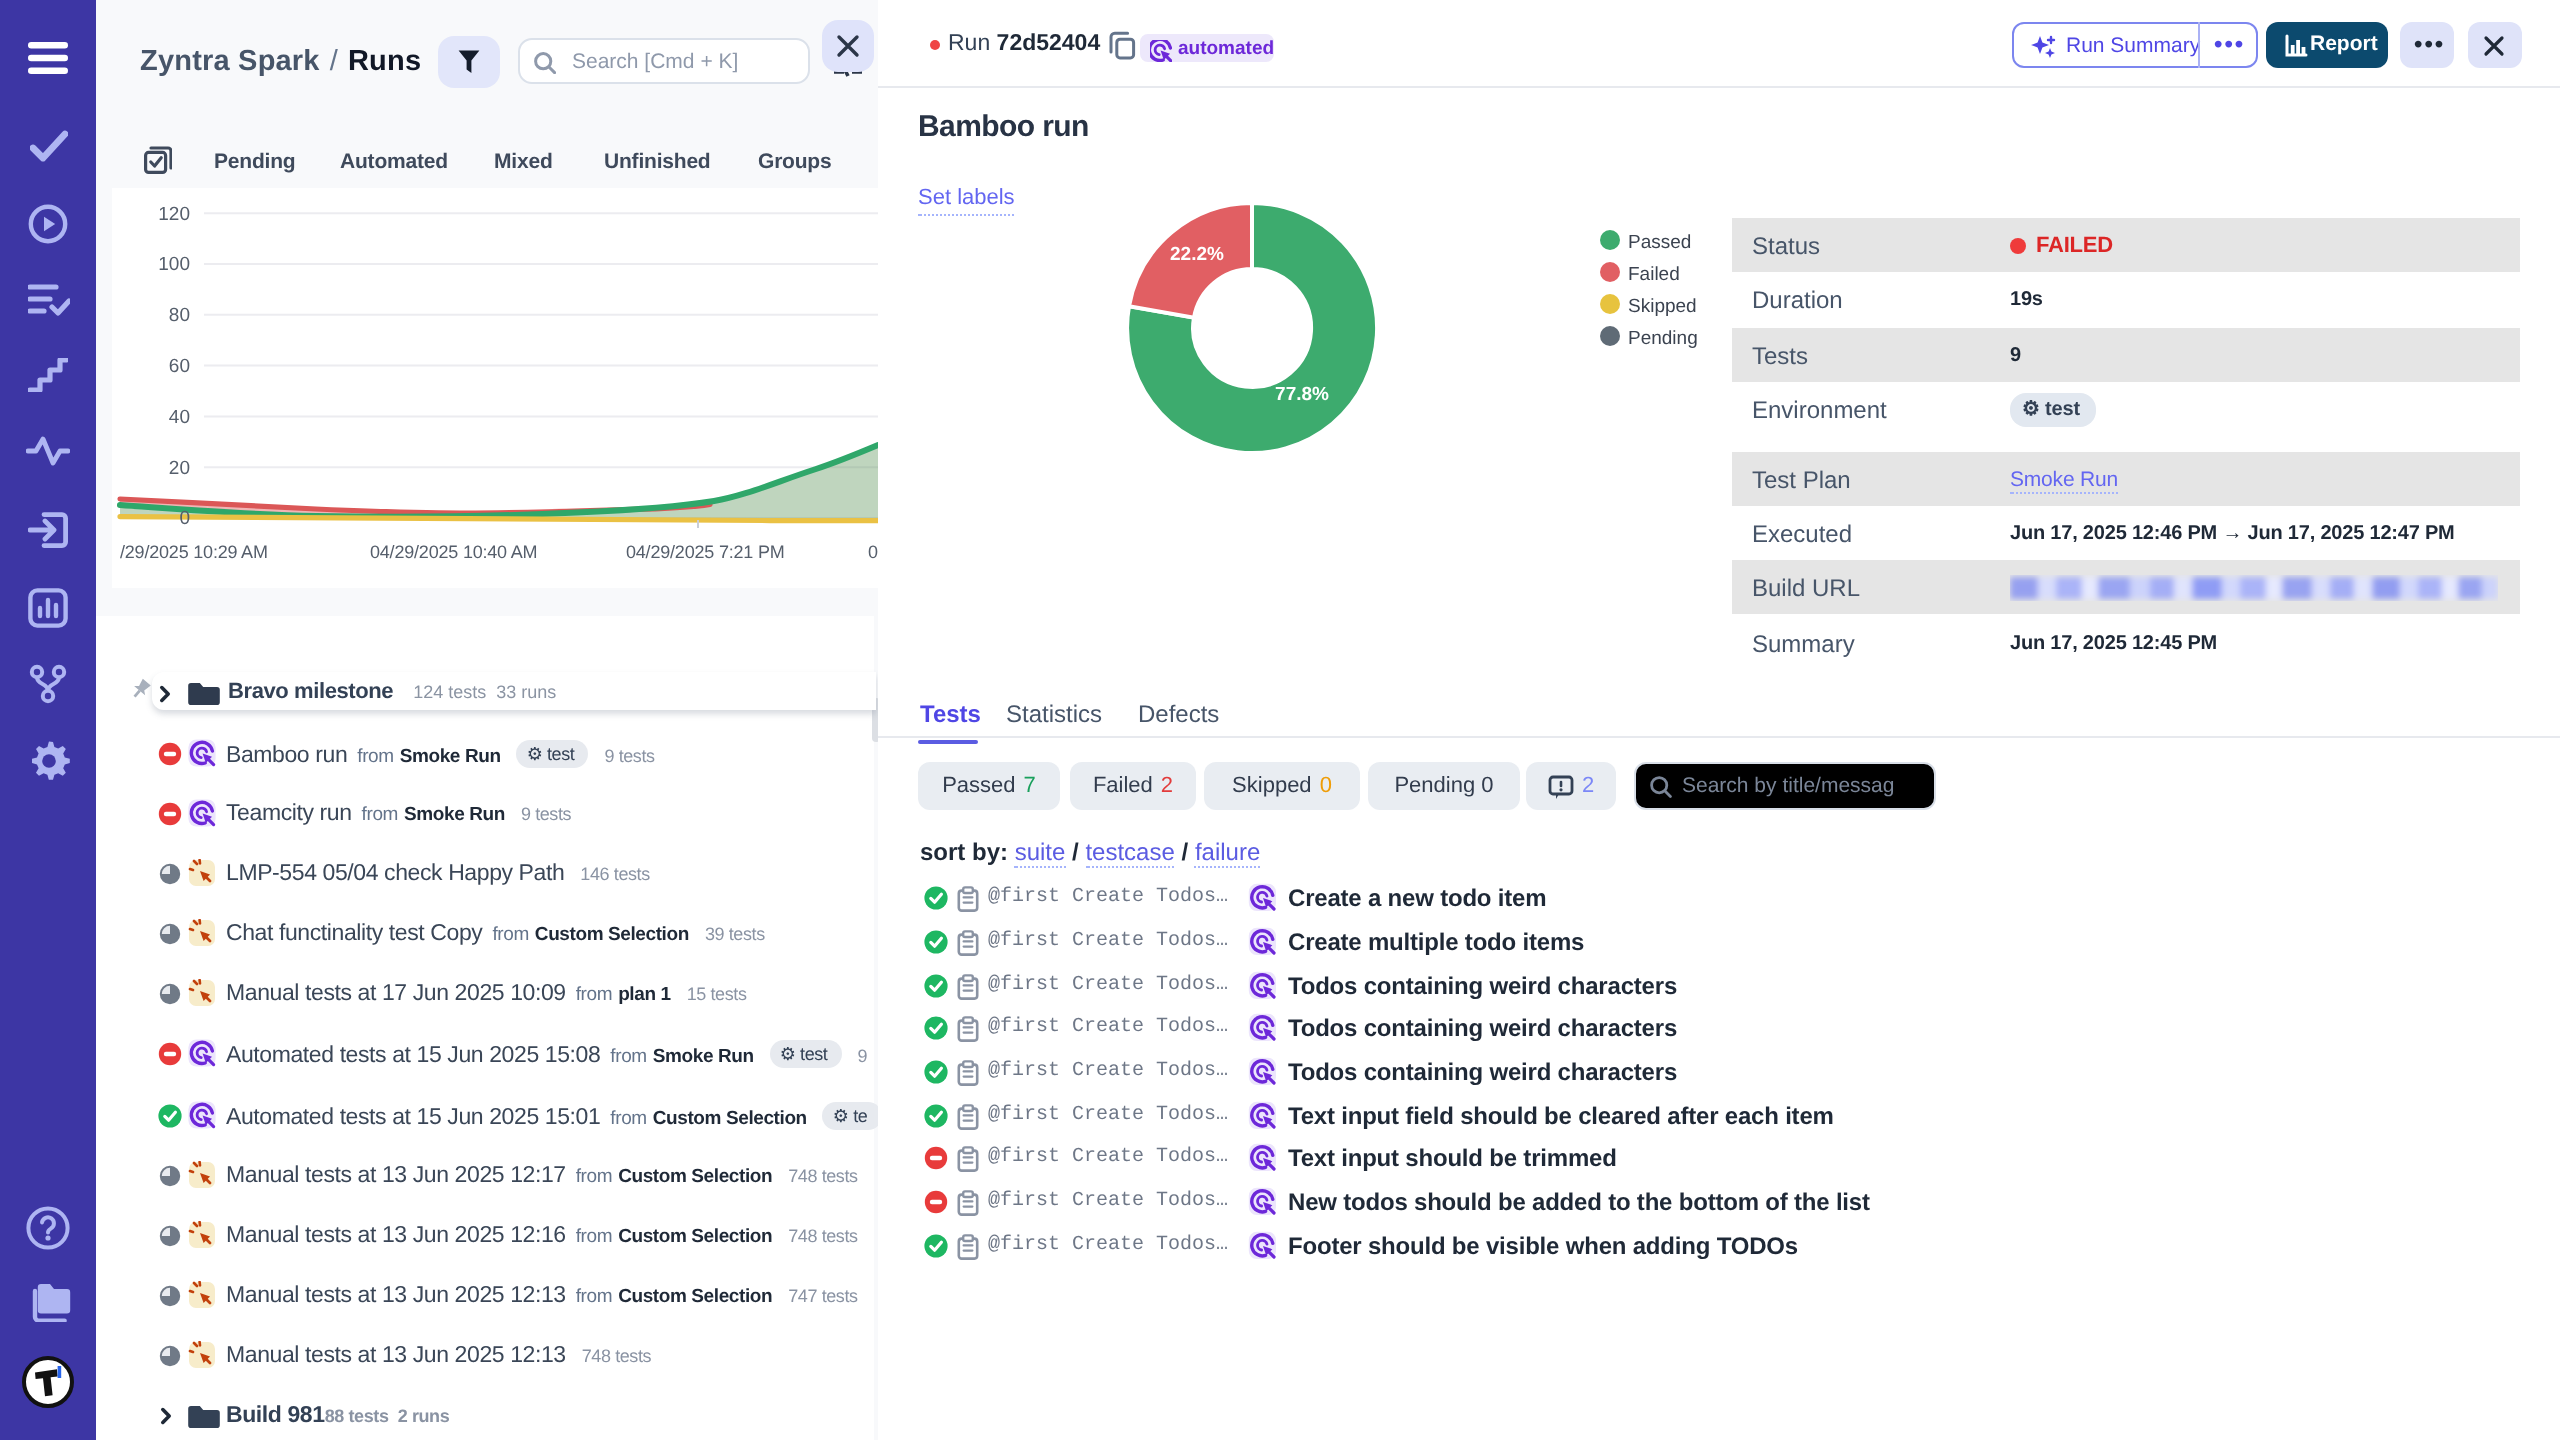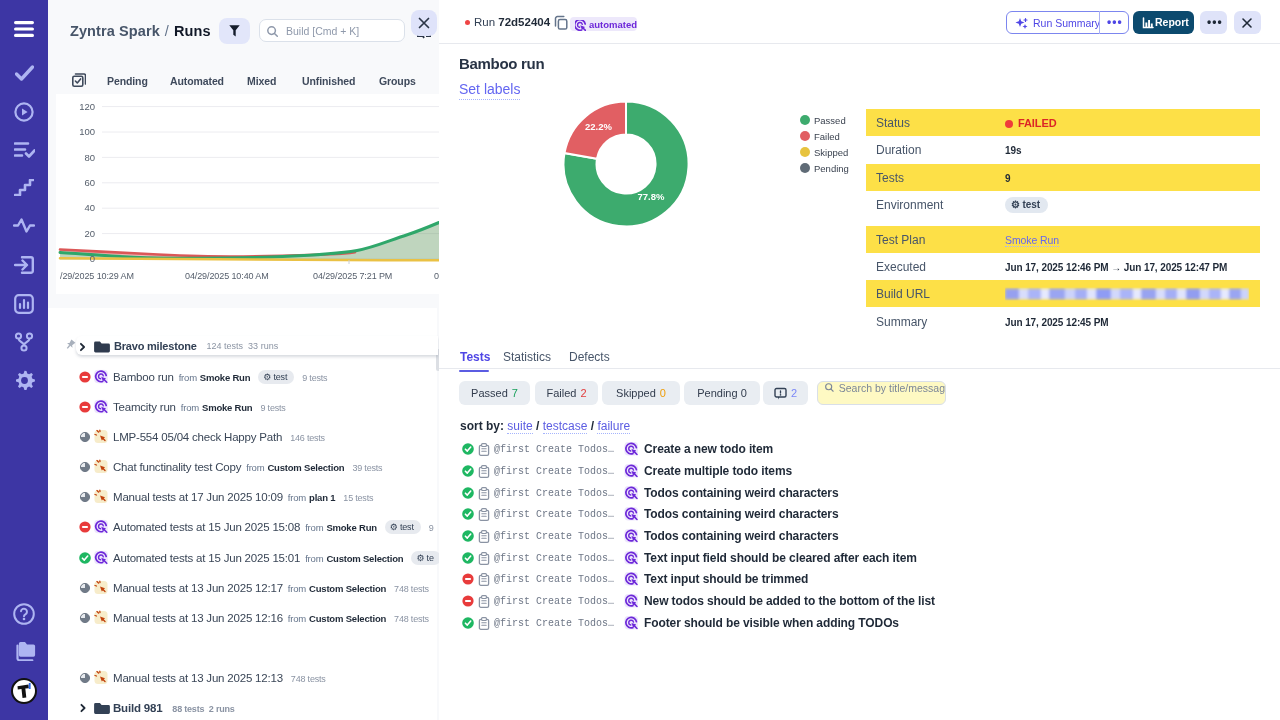--- a/index.html
+++ b/index.html
@@ -37,31 +37,31 @@
 .autobadge{position:absolute;left:131px;top:17px;width:67px;height:14px;background:#ede8fb;border-radius:4px}
 .autobadge span{position:absolute;left:19px;top:1.5px;font-size:9.5px;font-weight:700;color:#6d28d9}
 .btn{position:absolute;top:11px;height:23px;border-radius:6px;font-size:12px}
 #btn-summary{left:567px;width:123px;background:#fff;border:1px solid #7c86ef;color:#4f46e5;font-size:10.5px}
 #btn-summary i{position:absolute;left:26px;top:5px;font-style:normal}
 #btn-report{left:694px;width:61px;background:#0c4a6e;color:#fff;font-size:10.5px;font-weight:700}
 #btn-report i{position:absolute;left:22px;top:5px;font-style:normal}
 #btn-dots{left:761px;width:27px;background:#dfe3f9}
 #btn-x{left:795px;width:27px;background:#dfe3f9}
 h1.runtitle{position:absolute;left:20px;top:55px;font-size:15px;font-weight:700;color:#283345;letter-spacing:-0.3px}
-.setlabels{position:absolute;left:20px;top:81px;font-size:14px;color:#6366f1;border-bottom:1px dotted #a5b4fc;padding-bottom:2px}
+.setlabels{position:absolute;left:20px;top:93px;font-size:11px;color:#6366f1;border-bottom:1px dotted #a5b4fc;padding-bottom:2px}
 .lgrow{position:absolute;left:361px;font-size:9.5px;color:#3b4350;white-space:nowrap}
 .lgrow i{display:inline-block;width:10px;height:10px;border-radius:50%;margin-right:4px;vertical-align:-1px}
 .trow{position:absolute;left:427px;width:394px;height:27px}
-.trow.shade{background:#fde047}
+.trow.shade{background:#e5e5e5}
 .trow .lab{position:absolute;left:10px;top:50%;transform:translateY(-50%);font-size:12px;color:#475569}
 .trow .val{position:absolute;left:139px;top:50%;transform:translateY(-50%);font-size:10px;font-weight:700;color:#1f2937;white-space:nowrap;letter-spacing:-0.1px}
 .btabs{position:absolute;left:0;top:345px;width:100%;height:23.5px;border-bottom:1px solid #e7e9ee}
 .btabs span{position:absolute;top:5px;font-size:12px}
 .pill{position:absolute;top:381px;height:24px;background:#e9edf2;border-radius:6px;display:flex;align-items:center;justify-content:center;font-size:11px;color:#323c4d;gap:4px}
-.srch2{position:absolute;left:378px;top:381px;width:129px;height:24px;background:#fef9c3;border:1px solid #d9dfe8;border-radius:6px;display:flex;align-items:flex-start;padding-left:7px;gap:5px}
+.srch2{position:absolute;left:378px;top:381px;width:151px;height:24px;background:#000000;border:1px solid #d9dfe8;border-radius:6px;display:flex;align-items:center;padding-left:7px;gap:5px}
 .srch2 span{font-size:10.5px;color:#7b8698;white-space:nowrap}
 .sortrow{position:absolute;left:21px;top:419px;font-size:12px;color:#1f2937;font-weight:700}
 .sortrow a{color:#5b5ce2;font-weight:400;border-bottom:1px dotted #a5b4fc;text-decoration:none}
 .testrow{position:absolute;left:0;width:100%;height:22px}
 .testrow .mono{position:absolute;left:55px;top:50%;transform:translateY(-50%);font-family:"Liberation Mono",monospace;font-size:10px;color:#6e7787;white-space:nowrap}
 .testrow .ttl{position:absolute;left:205px;top:50%;transform:translateY(-50%);font-size:12px;font-weight:700;color:#1f2937;white-space:nowrap;letter-spacing:-0.1px}
 
 </style>
 </head>
 <body>
@@ -120,21 +120,21 @@
       <path d="M6.5 8.2 L17.5 6.6 L17.8 10.2 L14.3 10.6 L15.3 19.6 L11.5 20.1 L10.5 11.1 L6.8 11.5 Z" fill="#111"></path>
       <rect x="17.8" y="5" width="1.8" height="6" fill="#2563eb"></rect>
     </svg>
 </div>
 <div id="lpanel">
   <div id="chartcard"></div>
   <div id="listarea"></div>
   <div class="crumb">Zyntra Spark<span class="sep">/</span><span class="cur">Runs</span></div>
   <div class="filterbtn"></div>
   <div class="searchbox">
-      <span>Build [Cmd + K]</span>
+      <span>Search [Cmd + K]</span>
     </div>
   <div class="xbtn"></div>
   <div class="tabs">
     <span style="left:59px">Pending</span>
     <span style="left:122px">Automated</span>
     <span style="left:199px">Mixed</span>
     <span style="left:254px">Unfinished</span>
     <span style="left:331px">Groups</span>
   </div>
 <svg class="abs" style="left:181px;top:25px" width="11" height="12" viewBox="0 0 11 12" fill="none">
@@ -317,42 +317,56 @@
         <circle cx="9" cy="9" r="4.6" fill="none" stroke="#707a87" stroke-width="1"></circle>
       </svg>
       <svg class="ticon" style="left:46px" width="15" height="15" viewBox="0 0 15 15" fill="none">
         <rect x="0.5" y="0.5" width="13" height="13" rx="3.5" fill="#f7ecca"></rect>
         <path d="M6 6 L11 7.8 L7.8 11 Z" fill="#c2410c"></path>
         <path d="M8.5 8.5 L11 11" stroke="#c2410c" stroke-width="1.4" stroke-linecap="round"></path>
         <path d="M4.5 2.5 L3 1 M2.5 5.5 L1 5 M6 2.2 L5.8 0.5" stroke="#c2410c" stroke-width="1.3" stroke-linecap="round"></path>
       </svg>
       <span class="rtitle">Manual tests at 13 Jun 2025 12:16<span class="from">from</span> <span class="plan">Custom Selection</span><span class="cnt">748 tests</span></span>
     </div>
-<div class="runrow" style="top:663px">
+<div class="runrow" style="top:633px">
       <svg class="ticon" style="left:28px" width="18" height="18" viewBox="0 0 18 18" fill="none">
         <circle cx="9" cy="9" r="4.6" fill="#707a87"></circle>
         <path d="M9 9 L9 4.4 A4.6 4.6 0 0 0 4.4 9 Z" fill="#e8ebef"></path>
         <circle cx="9" cy="9" r="4.6" fill="none" stroke="#707a87" stroke-width="1"></circle>
       </svg>
       <svg class="ticon" style="left:46px" width="15" height="15" viewBox="0 0 15 15" fill="none">
         <rect x="0.5" y="0.5" width="13" height="13" rx="3.5" fill="#f7ecca"></rect>
         <path d="M6 6 L11 7.8 L7.8 11 Z" fill="#c2410c"></path>
         <path d="M8.5 8.5 L11 11" stroke="#c2410c" stroke-width="1.4" stroke-linecap="round"></path>
         <path d="M4.5 2.5 L3 1 M2.5 5.5 L1 5 M6 2.2 L5.8 0.5" stroke="#c2410c" stroke-width="1.3" stroke-linecap="round"></path>
       </svg>
+      <span class="rtitle">Manual tests at 13 Jun 2025 12:13<span class="from">from</span> <span class="plan">Custom Selection</span><span class="cnt">747 tests</span></span>
+    </div>
+<div class="runrow" style="top:663px">
+      <svg class="ticon" style="left:28px" width="18" height="18" viewBox="0 0 18 18" fill="none">
+        <circle cx="9" cy="9" r="4.6" fill="#707a87"></circle>
+        <path d="M9 9 L9 4.4 A4.6 4.6 0 0 0 4.4 9 Z" fill="#e8ebef"></path>
+        <circle cx="9" cy="9" r="4.6" fill="none" stroke="#707a87" stroke-width="1"></circle>
+      </svg>
+      <svg class="ticon" style="left:46px" width="15" height="15" viewBox="0 0 15 15" fill="none">
+        <rect x="0.5" y="0.5" width="13" height="13" rx="3.5" fill="#f7ecca"></rect>
+        <path d="M6 6 L11 7.8 L7.8 11 Z" fill="#c2410c"></path>
+        <path d="M8.5 8.5 L11 11" stroke="#c2410c" stroke-width="1.4" stroke-linecap="round"></path>
+        <path d="M4.5 2.5 L3 1 M2.5 5.5 L1 5 M6 2.2 L5.8 0.5" stroke="#c2410c" stroke-width="1.3" stroke-linecap="round"></path>
+      </svg>
       <span class="rtitle">Manual tests at 13 Jun 2025 12:13<span class="cnt">748 tests</span></span>
     </div>
 <div class="runrow" style="top:693px">
       <svg class="ticon" style="left:28px" width="14" height="14" viewBox="0 0 14 14" fill="none">
         <path d="M5.4 3.8 L8.6 7 L5.4 10.2" stroke="#1f2937" stroke-width="1.8" fill="none" stroke-linecap="round" stroke-linejoin="round"></path>
       </svg>
       <svg class="ticon" style="left:46px" width="16" height="16" viewBox="0 0 16 16" fill="none">
         <path d="M1.5 3 h4.4 l1.7 2 h6.9 a1.4 1.4 0 0 1 1.4 1.4 v6.2 a1.4 1.4 0 0 1 -1.4 1.4 h-13 a1.4 1.4 0 0 1 -1.4 -1.4 v-8.2 a1.4 1.4 0 0 1 1.4 -1.4 z" fill="#334155"></path>
       </svg>
-      <span class="rtitle" style="font-weight:700;color:#334155">Build 981<span class="cnt" style="padding-left:10px">88 tests&nbsp;&nbsp;2 runs</span></span>
+      <span class="rtitle" style="font-weight:700;color:#334155">Build 981<span class="cnt" style="padding-left:0">88 tests&nbsp;&nbsp;2 runs</span></span>
     </div>
 </div>
 <div id="rpanel">
   <div id="rhead">
     <div class="runlabel">Run <b>72d52404</b></div>
     <div class="autobadge">
         <span>automated</span>
       </div>
     <div class="btn" id="btn-summary">
         <i>Run Summary</i>

